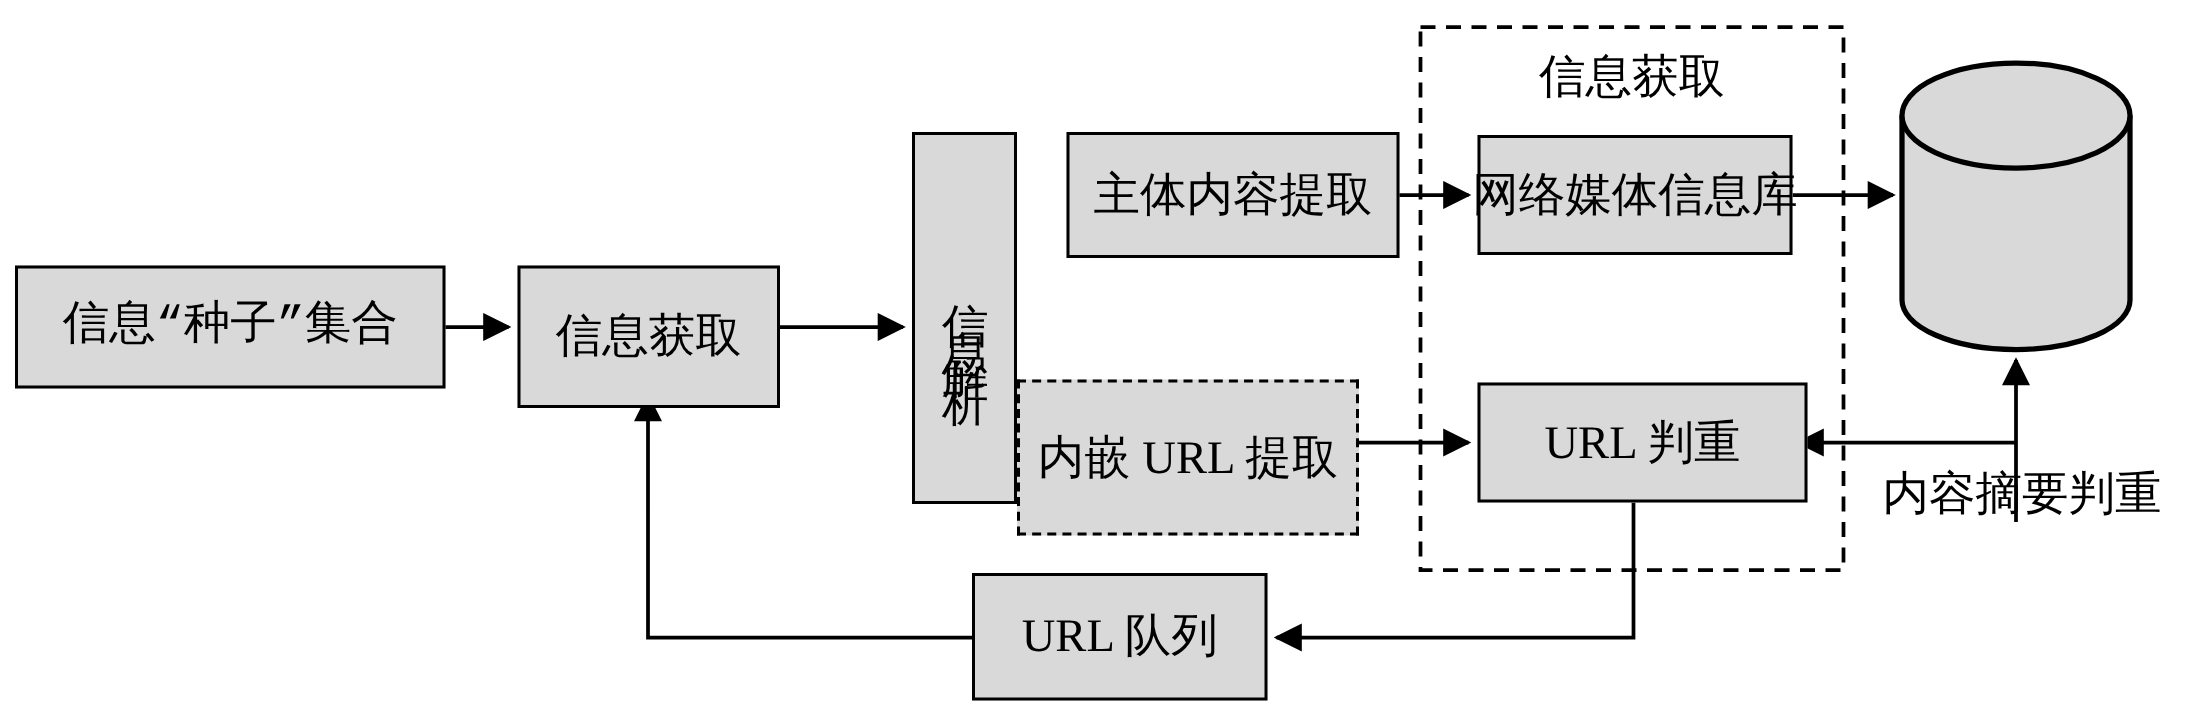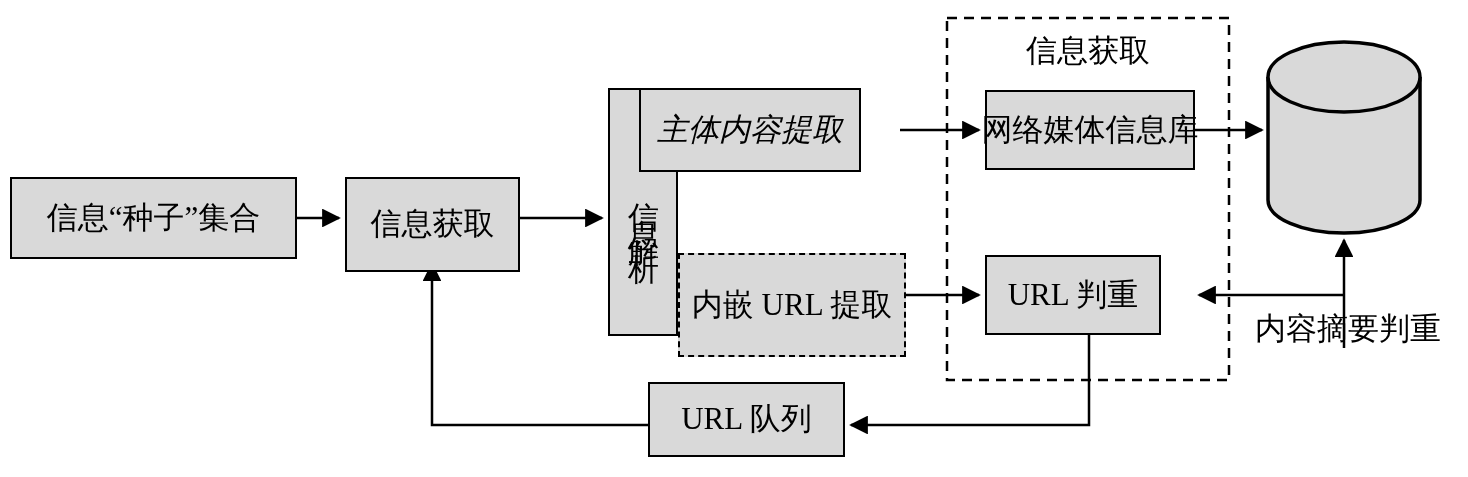--- a/index.html
+++ b/index.html
@@ -81,33 +81,33 @@
     <line x1="520" y1="218" x2="602" y2="218" marker-end="url(#arrow)"></line>
     <line x1="900" y1="130" x2="979" y2="130" marker-end="url(#arrow)"></line>
     <line x1="906" y1="295" x2="979" y2="295" marker-end="url(#arrow)"></line>
     <line x1="1195" y1="130" x2="1262" y2="130" marker-end="url(#arrow)"></line>
     <line x1="1344" y1="348" x2="1344" y2="240" marker-end="url(#arrow)"></line>
     <line x1="1344" y1="295" x2="1199" y2="295" marker-end="url(#arrow)"></line>
     <polyline points="1089,335 1089,425 851,425" marker-end="url(#arrow)"></polyline>
     <polyline points="648,425 432,425 432,264" marker-end="url(#arrow)"></polyline>
   </svg>
 
-  <div class="node" style="left:10px; top:177px; width:287px; height:82px;">信息“种子”集合</div>
+  <div class="node" style="left:10px; top:177px; width:287px; height:82px;font-family:Liberation Mono, monospace;">信息“种子”集合</div>
 
   <div class="node" style="left:345px; top:177px; width:175px; height:95px;">信息获取</div>
 
   <div class="node vertical" style="left:608px; top:88px; width:70px; height:248px;">信息解析</div>
 
-  <div class="node" style="left:639px; top:88px; width:222px; height:84px;font-style:italic;">主体内容提取</div>
+  <div class="node" style="left:711px; top:88px; width:222px; height:84px;">主体内容提取</div>
 
   <div class="node dashed" style="left:678px; top:253px; width:228px; height:104px;">内嵌 URL 提取</div>
 
   <div class="plain-label" style="left:947px; top:34px; width:282px;">信息获取</div>
 
   <div class="node" style="left:985px; top:90px; width:210px; height:80px;">网络媒体信息库</div>
 
-  <div class="node" style="left:985px; top:255px; width:176px; height:80px;">URL 判重</div>
+  <div class="node" style="left:985px; top:255px; width:220px; height:80px;">URL 判重</div>
 
-  <div class="node" style="left:648px; top:382px; width:197px; height:75px;">URL 队列</div>
+  <div class="node" style="left:648px; top:382px; width:197px; height:85px;">URL 队列</div>
 
   <div class="plain-label" style="left:1228px; top:312px; width:240px;">内容摘要判重</div>
 
 </div>
 
 </body></html>

